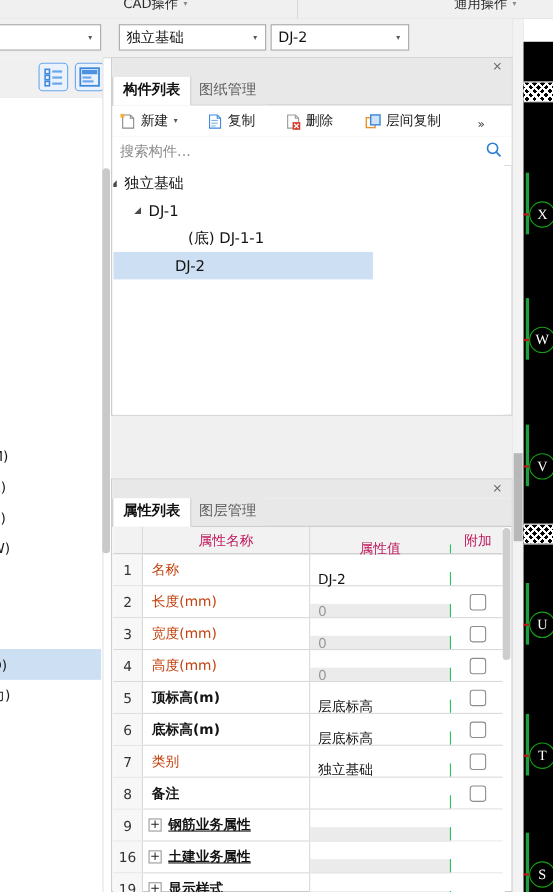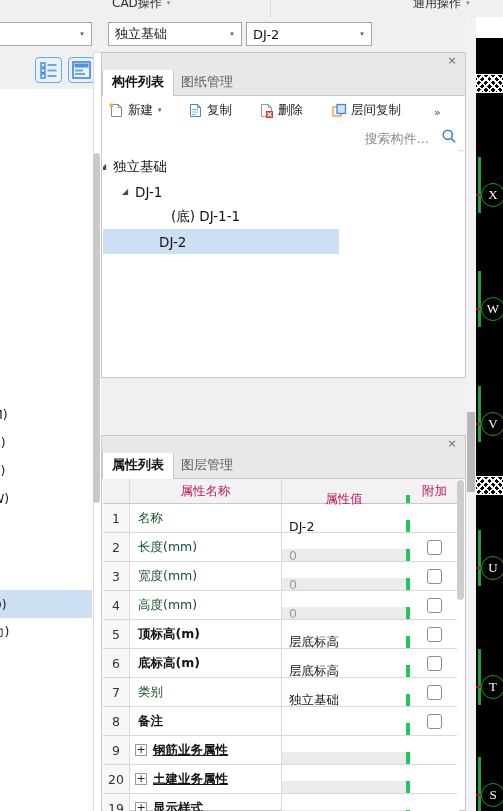--- a/index.html
+++ b/index.html
@@ -65,21 +65,21 @@
   .tbtn .ic{width:17px;height:17px;margin-right:3px;flex:none;}
   .tbtn .dd{font-size:7px;color:#555;margin-left:5px;}
   #tbtn-new{left:5px;}
   #tbtn-copy{left:84px;}
   #tbtn-delete{left:155px;}
   #tbtn-floorcopy{left:228px;}
   #tbtn-more{left:331px;top:5px;font-size:11px;color:#444;letter-spacing:-1px;}
 
   #search-row{position:absolute;left:1px;top:71px;width:362px;height:26px;background:#fff;border-bottom:1px solid #dcdcdc;}
   #search-input{position:absolute;left:4px;top:3px;width:320px;height:20px;border:0;outline:0;background:transparent;
-     font-family:inherit;font-size:13px;color:#ef4444;text-align:right;}
+     font-family:inherit;font-size:13px;color:#ef4444;}
   #search-input::placeholder{color:#8b8b8b;}
   #search-icon{position:absolute;right:8px;top:4px;width:16px;height:16px;}
 
   #tree{position:absolute;left:1px;top:97px;width:355px;height:227px;background:#fff;overflow:hidden;}
   .tnode{position:absolute;height:25px;display:flex;align-items:center;font-size:13.5px;color:#141414;white-space:nowrap;}
   .tnode .arrow{width:13px;font-size:8px;color:#4a4a4a;flex:none;}
   .tnode.sel{background:#cddff2;}
   #tree-scrollbar{position:absolute;right:1px;top:98px;width:8px;height:225px;background:#fff;}
 
   
@@ -88,26 +88,26 @@
   
   #property-panel{left:0;top:383px;width:365px;height:376px;background:#fff;border:1px solid #c8c8c8;box-sizing:border-box;}
   #prop-table{position:absolute;left:1px;top:43px;width:356px;}
   .prow{position:relative;height:29px;display:flex;box-sizing:border-box;border-bottom:1px solid #d9d9d9;}
   .phead{height:25px;background:#f2f2f2;border-bottom:1px solid #c8c8c8;display:flex;box-sizing:border-box;}
   .c-idx{width:27px;flex:none;display:flex;align-items:center;justify-content:center;font-size:12.5px;
          border-right:1px solid #d9d9d9;box-sizing:border-box;background:#f7f7f7;color:#333;}
   .c-name{width:152px;flex:none;display:flex;align-items:center;padding-left:8px;font-size:12.5px;
           border-right:1px solid #d9d9d9;box-sizing:border-box;}
   .c-val{width:128px;flex:none;display:flex;align-items:center;padding-left:7px;font-size:12.5px;
-         border-right:4px solid #22c55e;box-sizing:border-box;margin-top:16px;}
+         border-right:1px solid #22c55e;box-sizing:border-box;margin-top:16px;}
   .c-att{flex:1;display:flex;align-items:center;justify-content:center;box-sizing:border-box;}
   .phead .c-idx,.phead .c-name,.phead .c-val,.phead .c-att{
      justify-content:center;padding-left:0;font-size:12.5px;color:#be185d;background:transparent;}
   .phead .c-idx{background:transparent;}
-  .name-link{color:#14532d;}
+  .name-link{color:#c2410c;}
   .name-plain{color:#141414;font-weight:bold;}
   .val-plain{color:#141414;}
   .val-dim{color:#9a9a9a;}
   .row-dim .c-val{background:#ebebeb;}
   .row-group .c-name{padding-left:5px;}
   .row-group .c-val{background:#ebebeb;}
   .row-group .c-att{background:#fff;}
   .expander{display:inline-block;width:12px;height:12px;line-height:10px;text-align:center;font-size:11px;
             border:1px solid #9a9a9a;color:#222;margin-right:6px;background:#fff;box-sizing:border-box;}
   .group-label{text-decoration:underline;}
@@ -421,21 +421,21 @@
           <div class="c-name">
             <span class="expander">+</span>
             <span class="name-plain group-label">钢筋业务属性</span>
           </div>
           <div class="c-val">
             <span class="val-plain"></span>
           </div>
           <div class="c-att"></div>
         </div>
         <div class="prow row-group">
-          <div class="c-idx">20</div>
+          <div class="c-idx">16</div>
           <div class="c-name">
             <span class="expander">+</span>
             <span class="name-plain group-label">土建业务属性</span>
           </div>
           <div class="c-val">
             <span class="val-plain"></span>
           </div>
           <div class="c-att"></div>
         </div>
         <div class="prow row-group">

